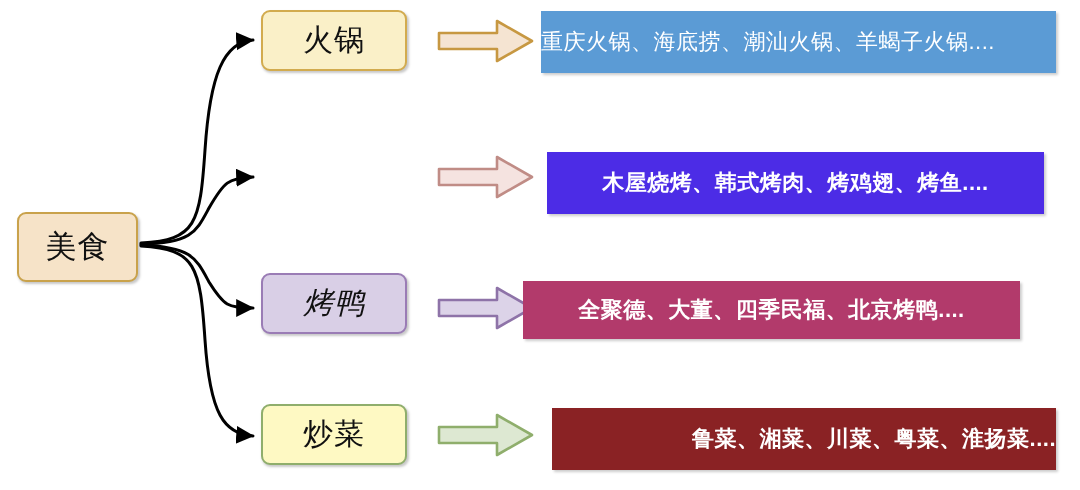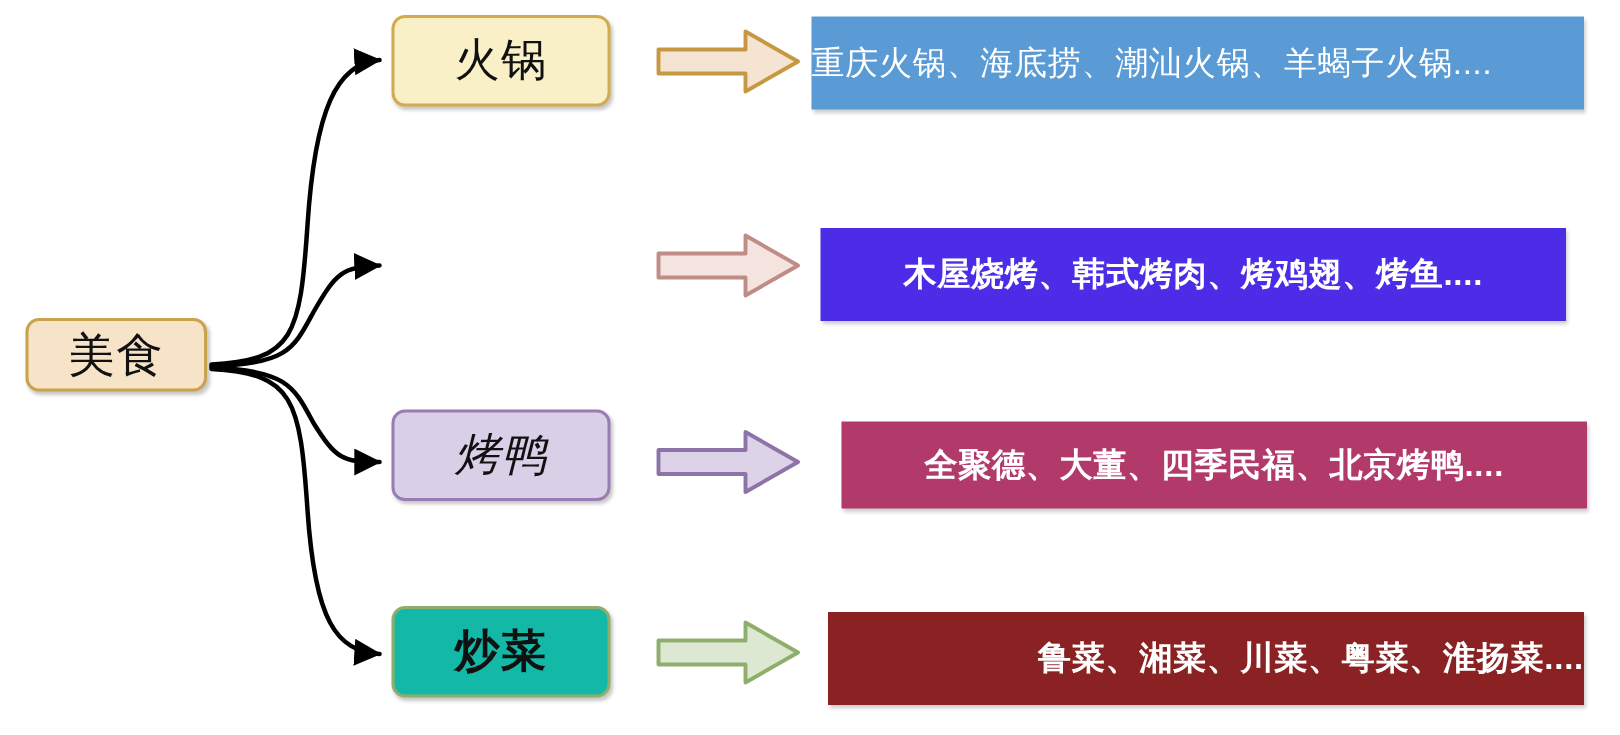--- a/index.html
+++ b/index.html
@@ -22,29 +22,29 @@
     border-style:solid;
     border-width:2px;
     display:flex;align-items:center;justify-content:center;
     color:#111111;
     font-size:30px;
     letter-spacing:1px;
     box-shadow:1.5px 2px 2.5px rgba(0,0,0,0.22);
     white-space:nowrap;
   }
   .node-root{
-    left:17px;top:212px;width:121px;height:49px;
+    left:17px;top:212px;width:121px;height:70px;
     background:#F6E3C8;border-color:#C9A24B;
     font-size:31px;
   }
   .node-branch{left:261px;width:146px;height:61px;}
   #node-1{top:10px;  background:#FAF0C8;border-color:#D2AB4E;}
   #node-2{top:146px; background:#EFD2D2;border-color:#C08C8C;}
   #node-3{top:273px; background:#D9CFE6;border-color:#9A7CB5;font-style:italic;}
-  #node-4{top:404px; background:#14b8a6;border-color:#8FAE6C;font-weight:bold;}
+  #node-4{top:404px; background:#fef9c3;border-color:#8FAE6C;}
 
   
   .arrow{position:absolute;left:437px;width:98px;height:46px;}
   #arrow-1{top:18px;}
   #arrow-2{top:154px;}
   #arrow-3{top:285px;}
   #arrow-4{top:412px;}
 
   
   .banner{
@@ -60,21 +60,21 @@
   }
   #banner-1{
     left:541px;top:11px;width:515px;height:62px;
     background:#5B9BD5;justify-content:flex-start;padding-left:0;
   }
   #banner-2{
     left:547px;top:152px;width:497px;height:62px;
     background:#4C2CE6;justify-content:center;font-weight:bold;
   }
   #banner-3{
-    left:561px;top:281px;width:497px;height:58px;
+    left:523px;top:281px;width:497px;height:58px;
     background:#B23A6B;justify-content:center;font-weight:bold;
   }
   #banner-4{
     left:552px;top:408px;width:504px;height:62px;
     background:#8A2224;justify-content:flex-end;font-weight:bold;
   }
 </style>
 </head>
 <body>
 

